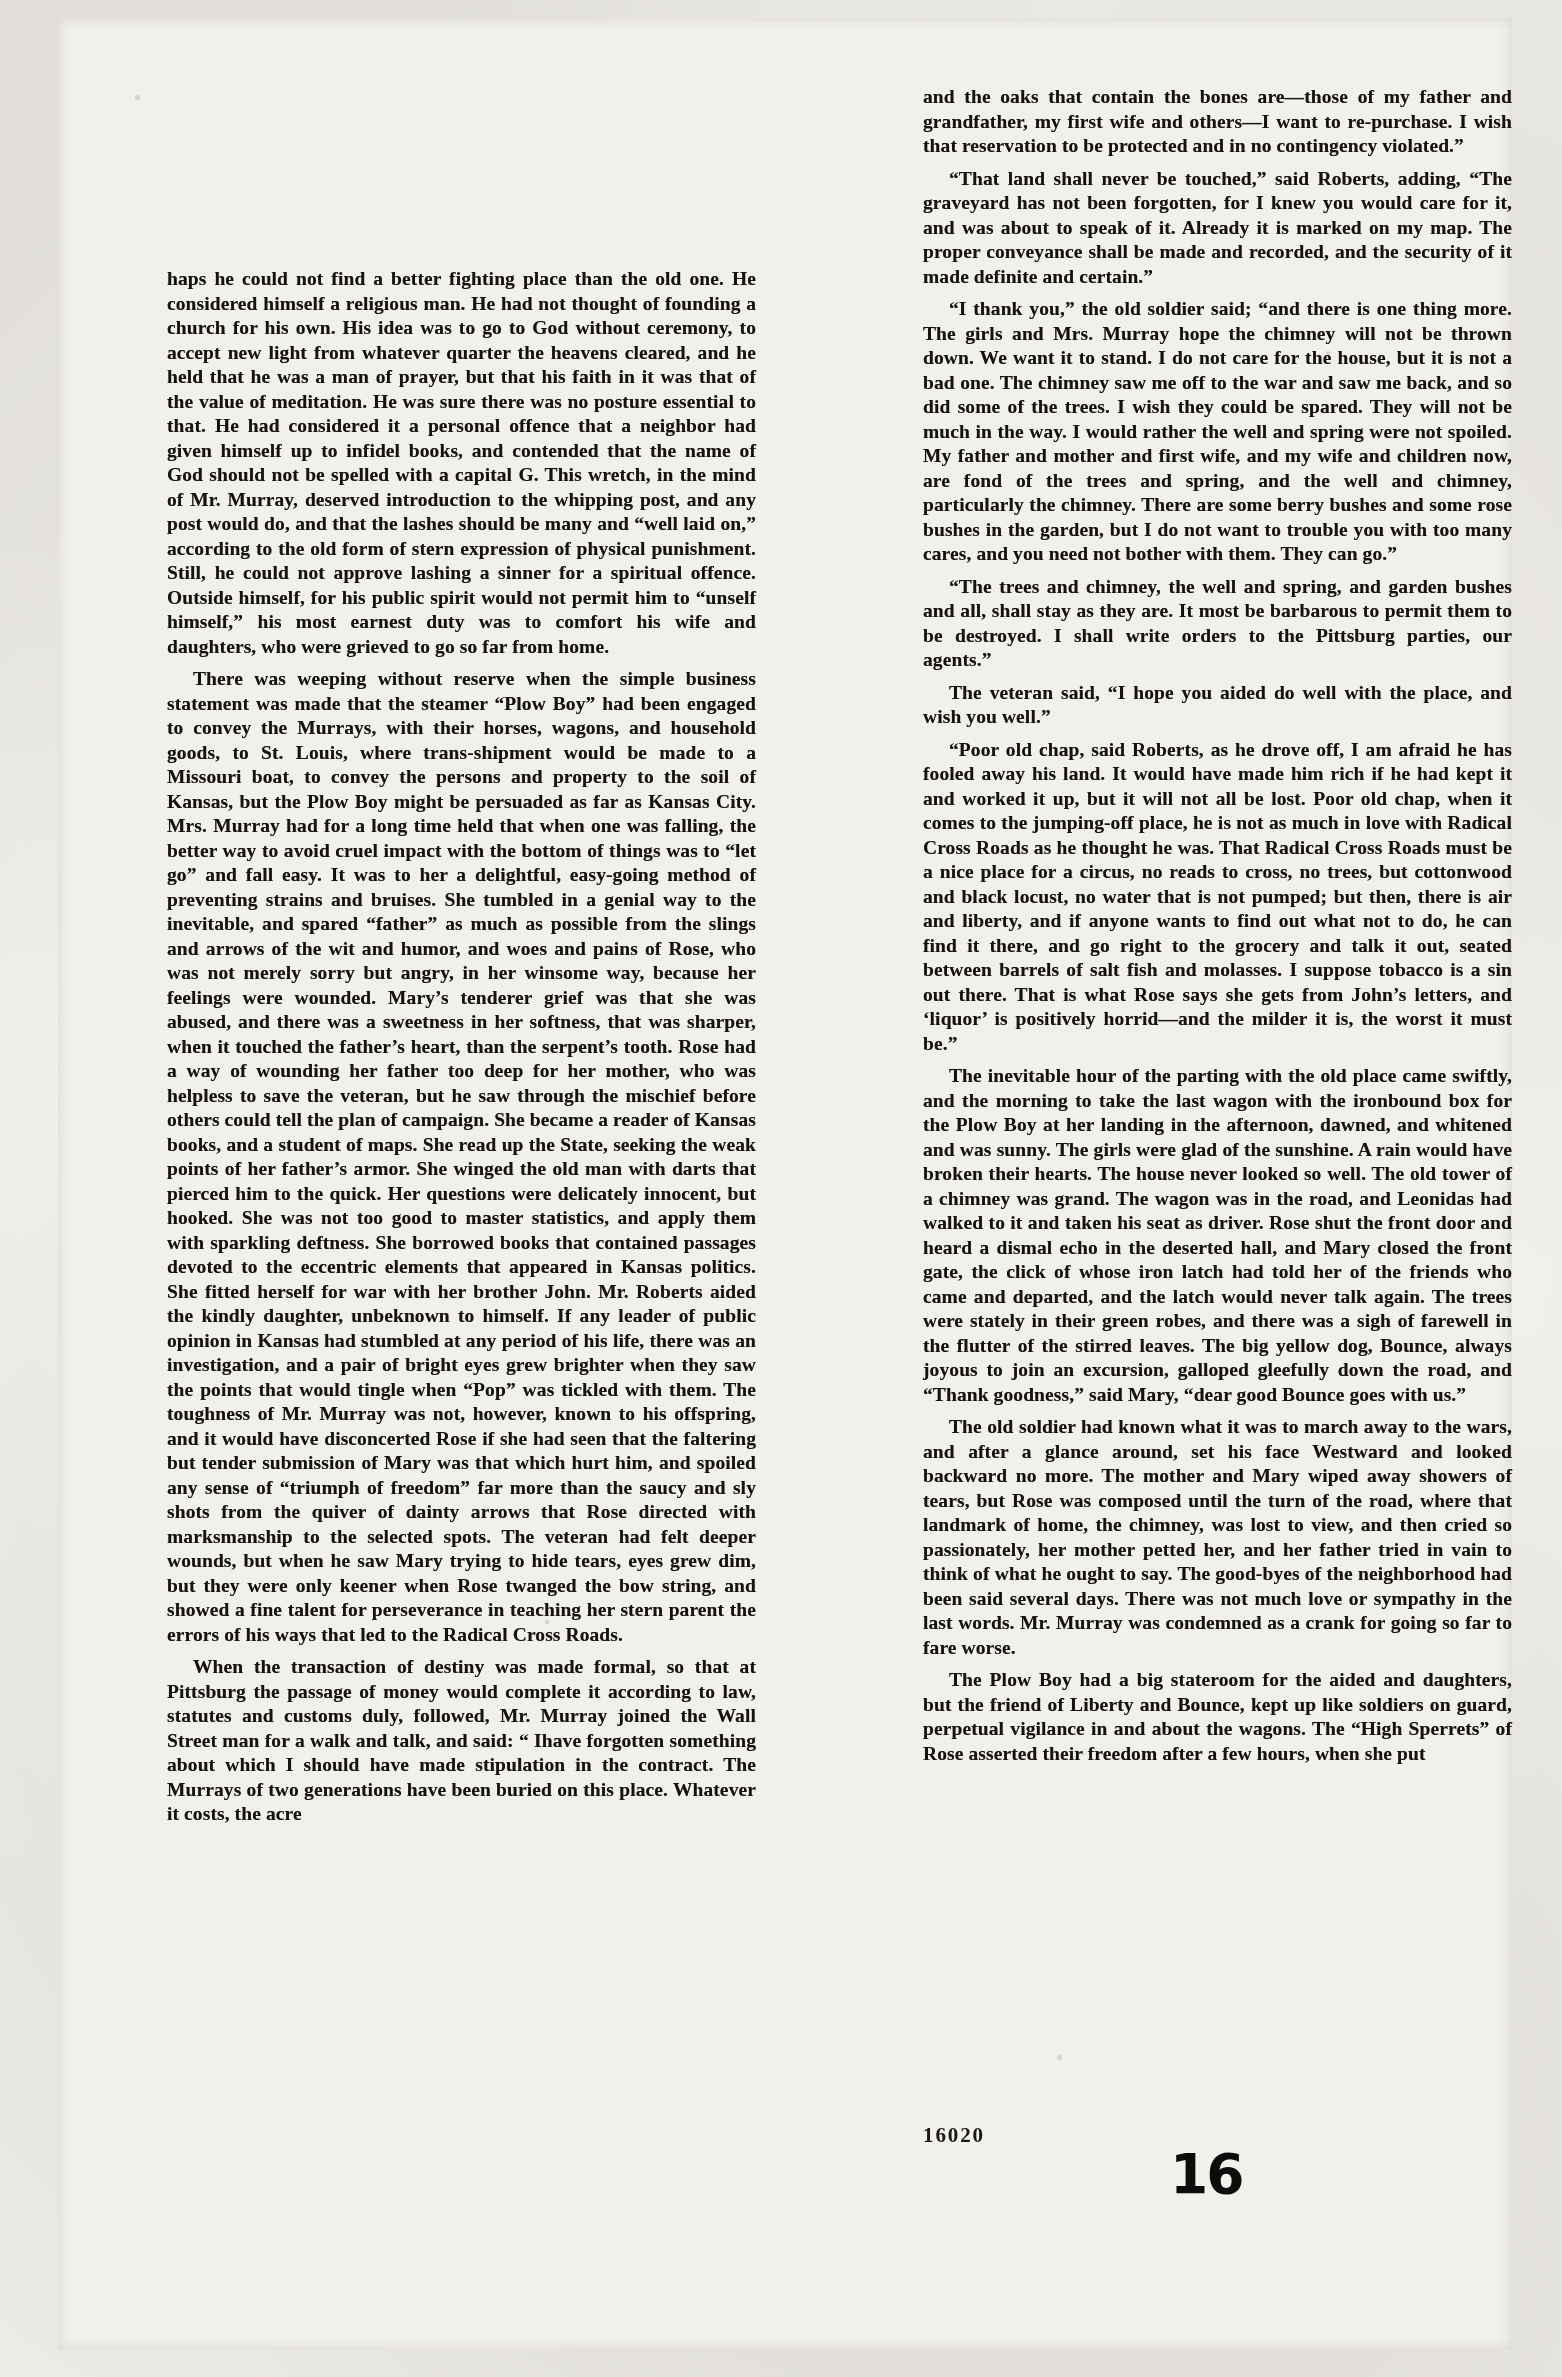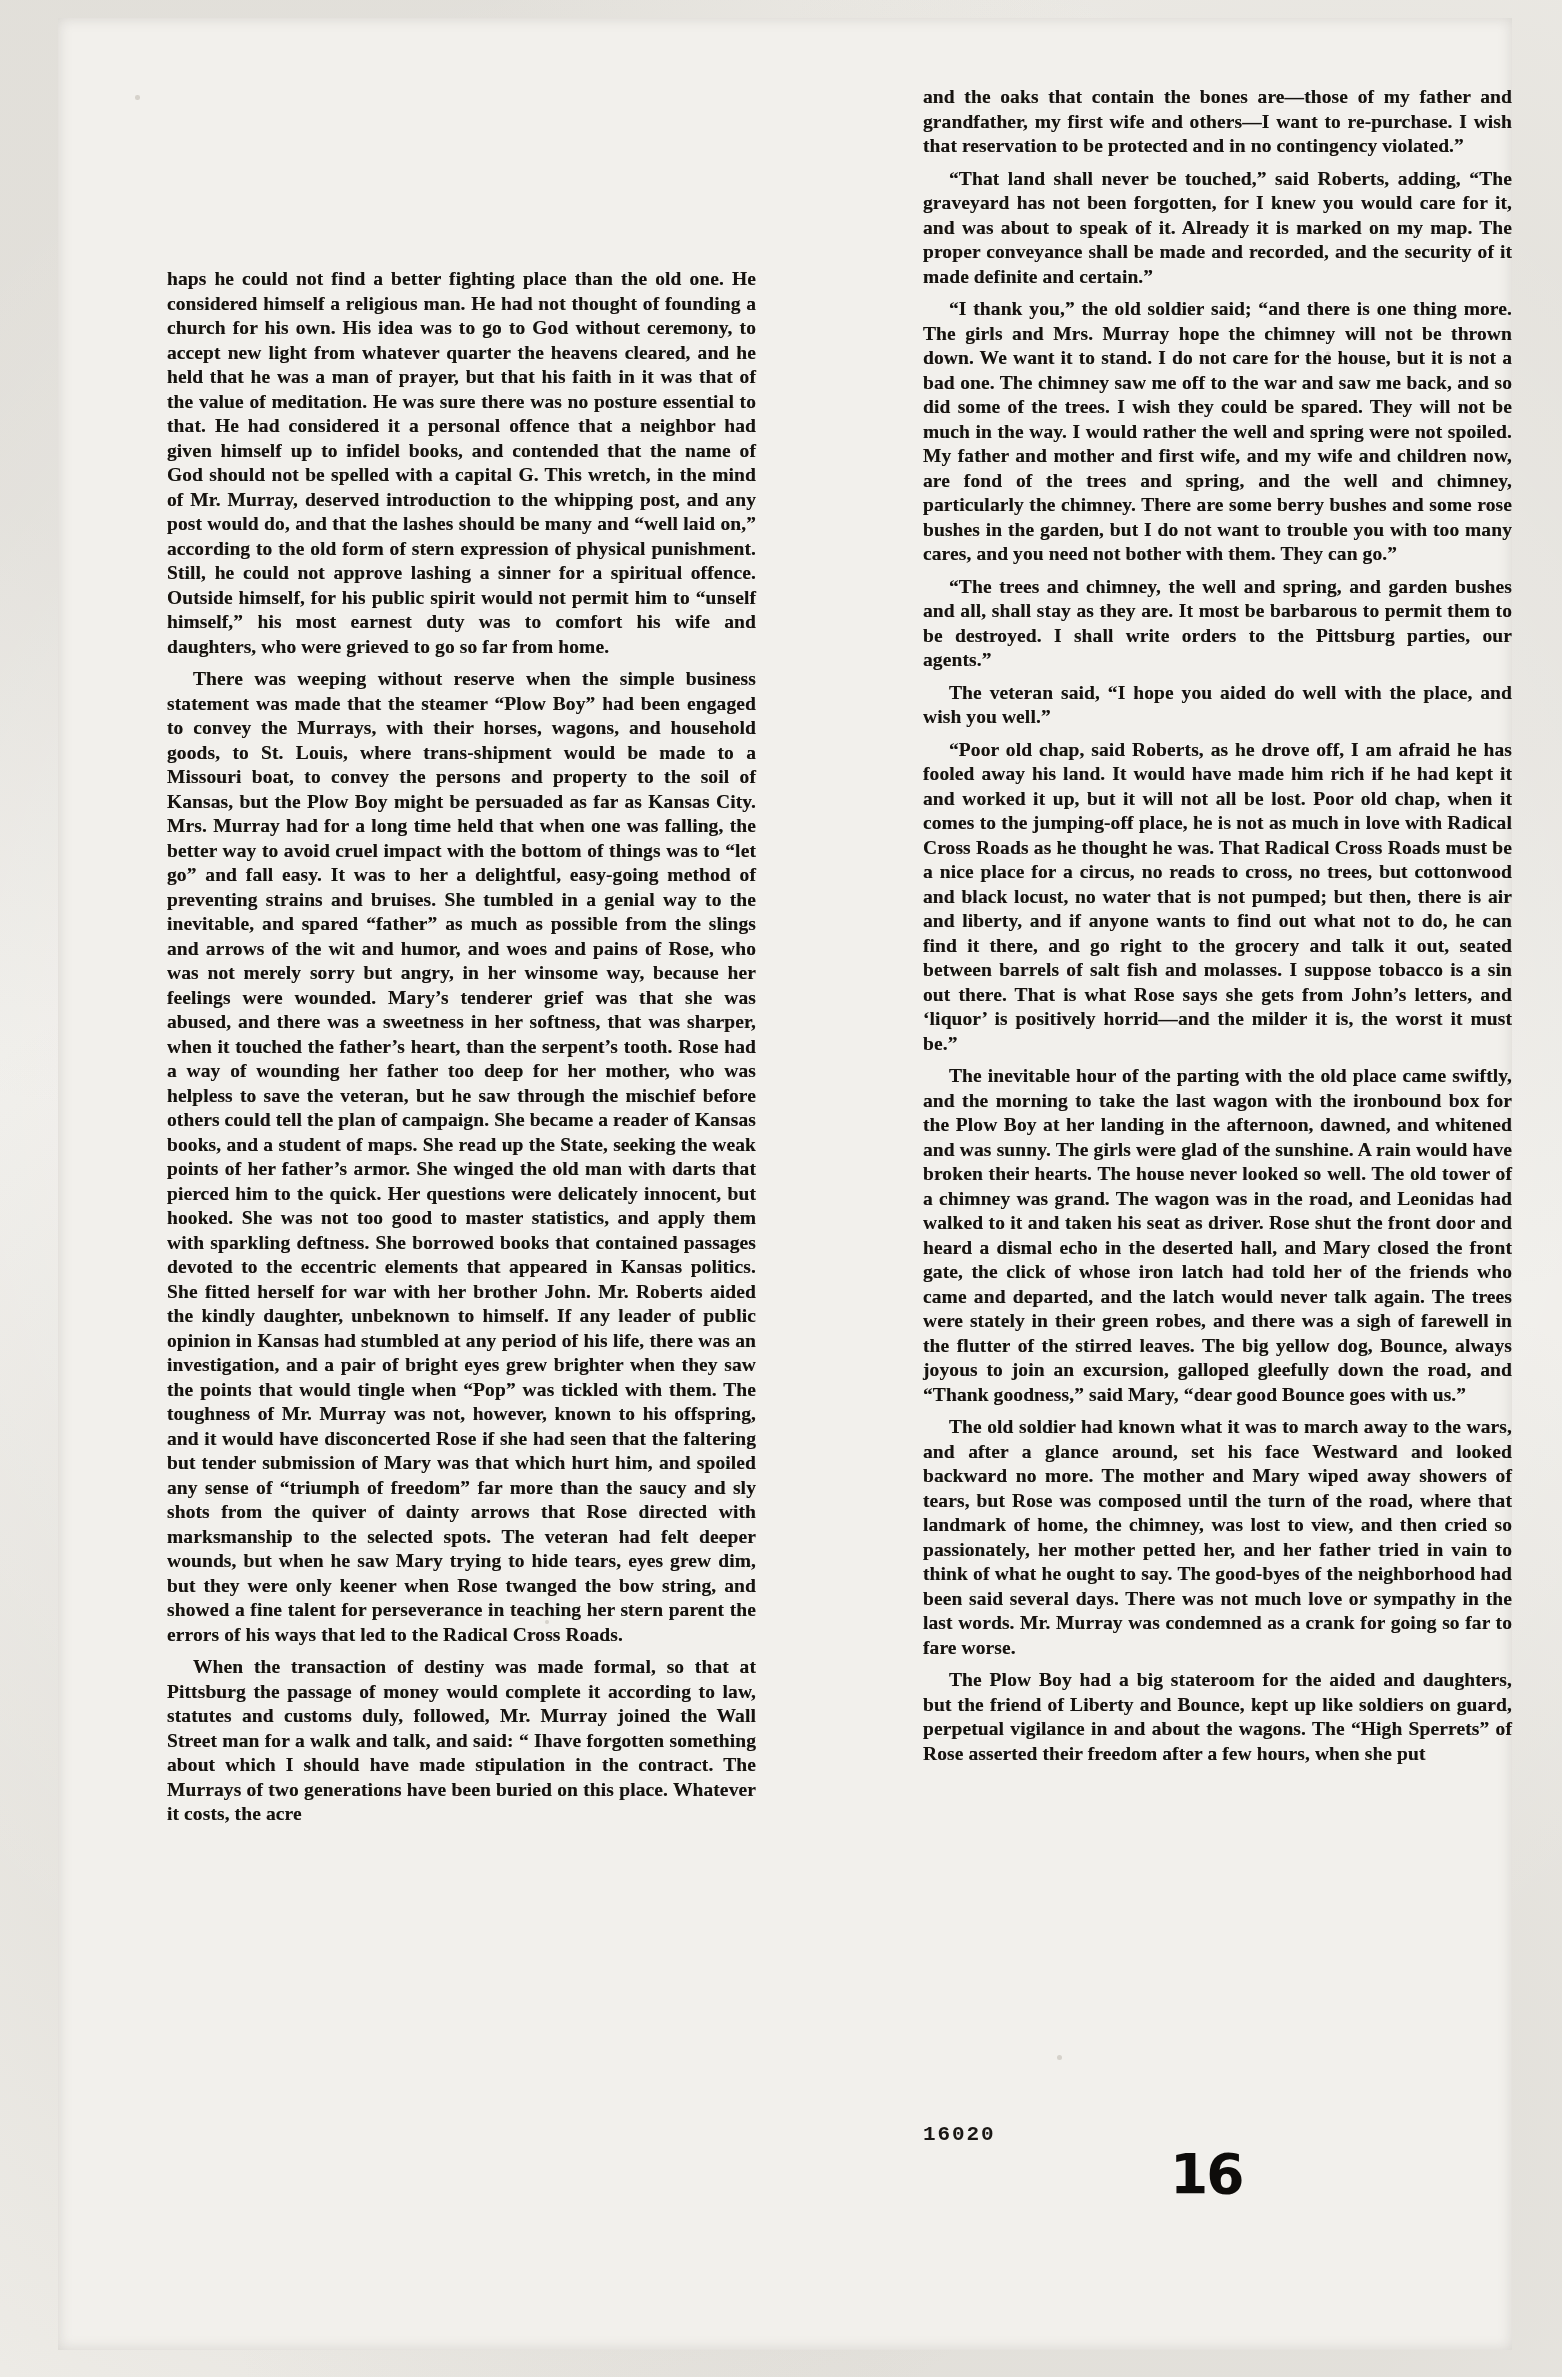--- a/index.html
+++ b/index.html
@@ -67,21 +67,21 @@
     top:2105px;
     width:577px;
     height:167px;
   }
   .stamp{
     position:absolute;left:0;top:0;
     font-size:21px;
     letter-spacing:1.9px;
     color:#1a1714;
     font-weight:700;
-    font-family:Liberation Mono, monospace;
+    font-family:Liberation Serif, serif;
   }
   .folio{
     position:absolute;left:247px;top:24px;
     font-family:"DejaVu Sans","Liberation Sans",sans-serif;
     font-size:55px;
     font-weight:700;
     color:#0e0c0a;
     letter-spacing:-1.9px;
     line-height:1;
   }

